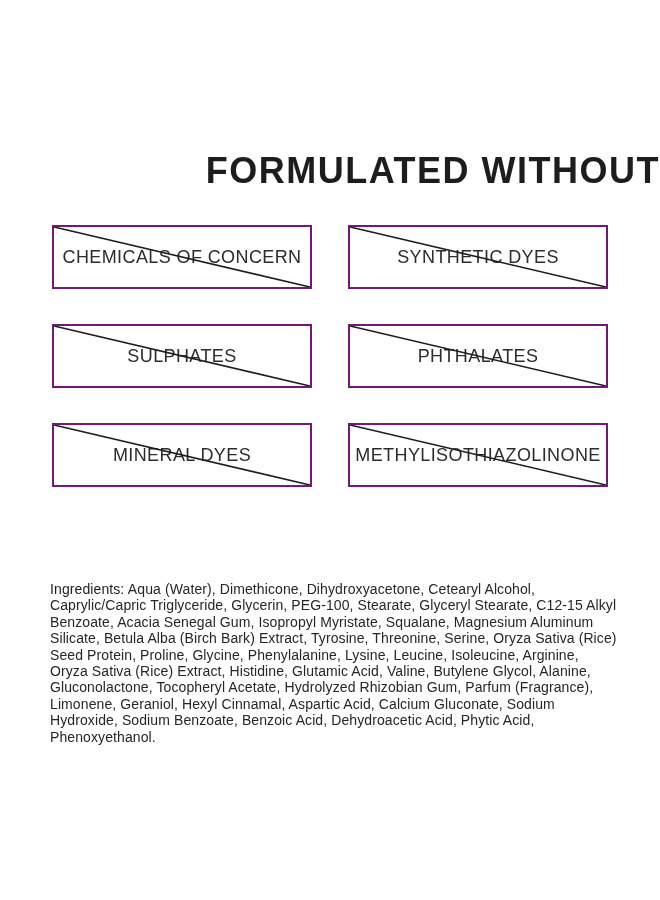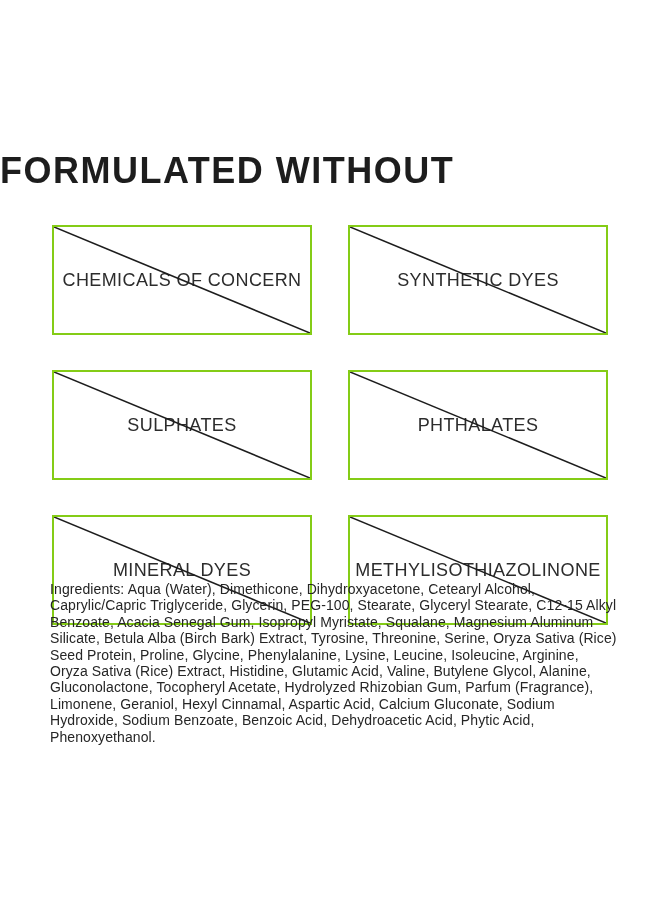--- a/index.html
+++ b/index.html
@@ -14,40 +14,40 @@
     background: #ffffff;
     font-family: "Liberation Sans", sans-serif;
     overflow: hidden;
   }
   .title {
     position: absolute;
     top: 150px;
     left: 0;
     width: 100%;
     margin: 0;
-    text-align: left;
+    text-align: right;
     font-size: 36px;
     font-weight: 700;
     letter-spacing: 1.5px;
     color: #1d1d1d;
   }
   .claims-grid {
     position: absolute;
     top: 225px;
     left: 52px;
     display: grid;
     grid-template-columns: 260px 260px;
     column-gap: 36px;
     row-gap: 35px;
   }
   .claim-box {
     position: relative;
     box-sizing: border-box;
-    height: 110px;
-    border: 2px solid #84cc16;
+    height: 64px;
+    border: 2px solid #701a75;
     display: flex;
     align-items: center;
     justify-content: center;
     background: #ffffff;
   }
   .claim-label {
     font-size: 18px;
     letter-spacing: 0.4px;
     color: #2c2c2c;
     white-space: nowrap;

